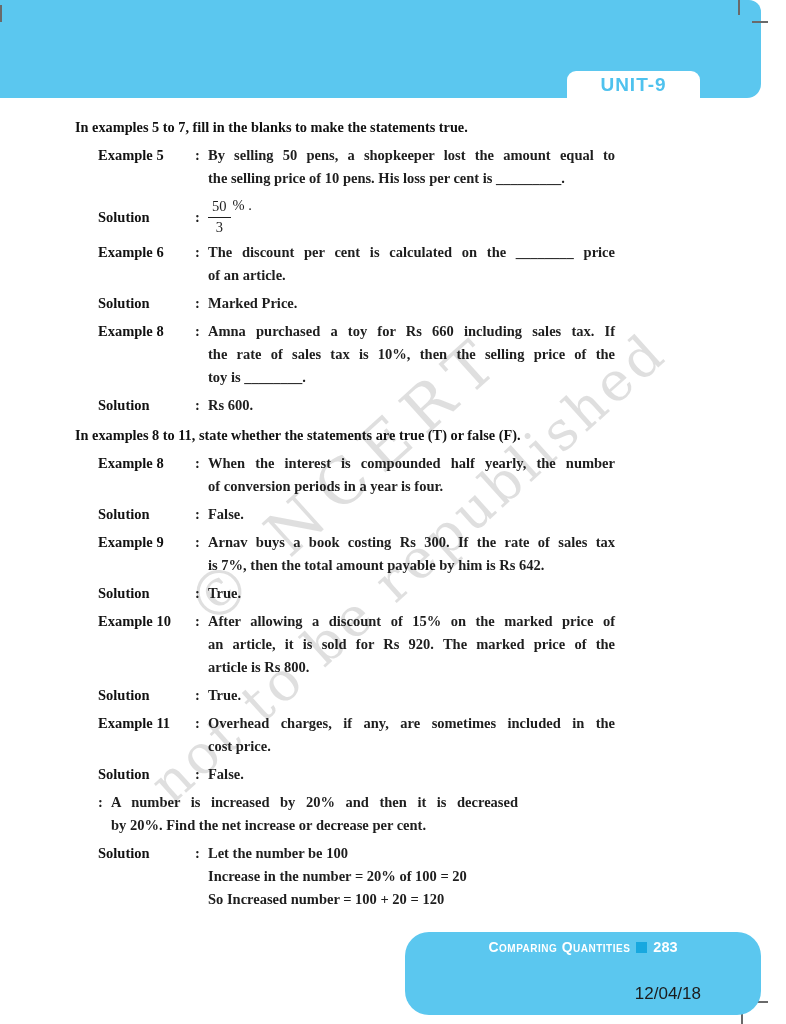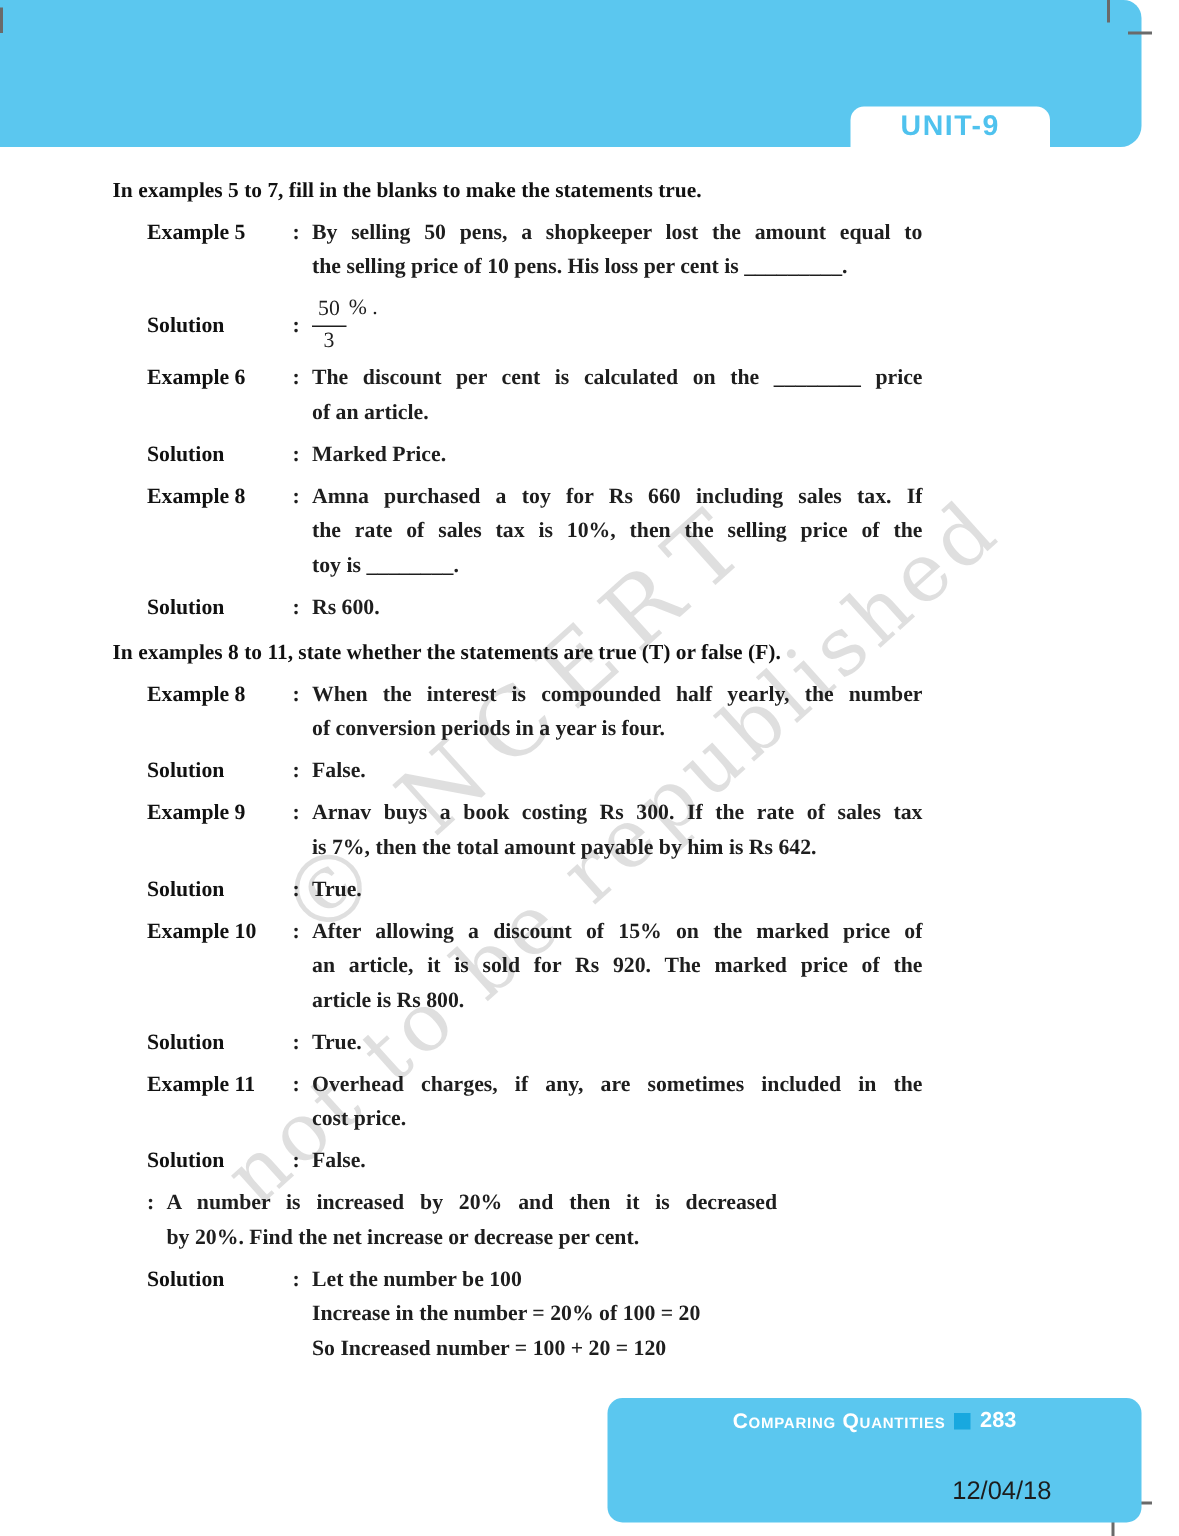--- a/index.html
+++ b/index.html
@@ -124,21 +124,21 @@
   }
   .frac .den { display: block; font-size: 14.5px; line-height: 19px; }
   .frac-suffix { font-size: 14.5px; margin-left: 2px; }
 
   
   .footer-band {
     position: absolute;
     left: 405px; top: 932px;
     width: 356px; height: 83px;
     background: #5bc7ef;
-    border-radius: 10px;
+    border-radius: 24px;
     z-index: 3;
   }
   .footer-line {
     position: absolute;
     left: 0; right: 0; top: 7px;
     display: flex; align-items: center; justify-content: center;
     gap: 6px;
   }
   .footer-chapter {
     font-family: "Liberation Sans", sans-serif;

